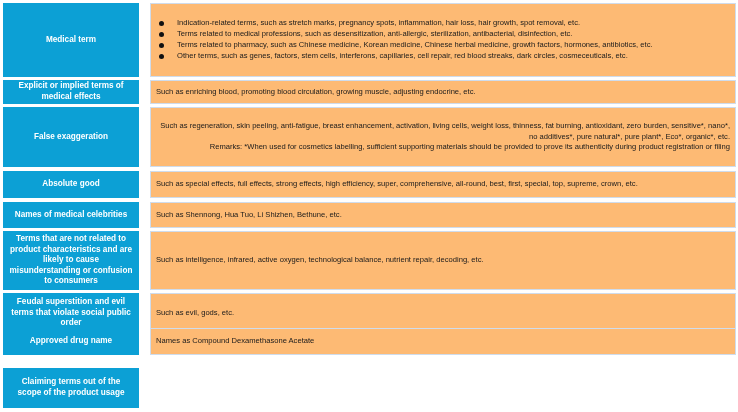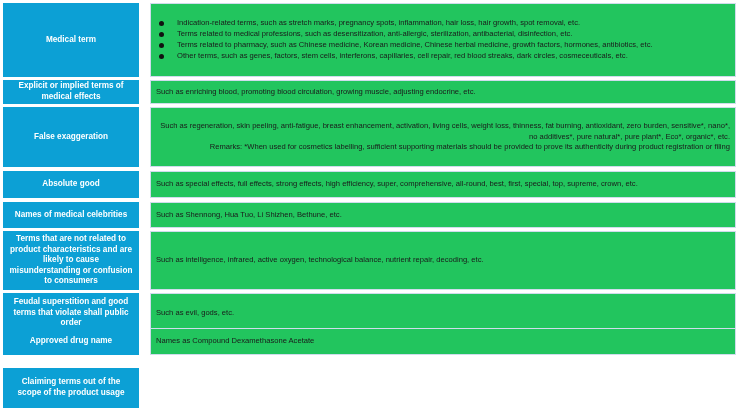--- a/index.html
+++ b/index.html
@@ -42,21 +42,21 @@
       justify-content: center;
       padding: 0 6px;
       box-sizing: border-box;
     }
     .content {
       position: absolute;
       left: 150px;
       right: 2px;
       top: 0;
       bottom: 0;
-      background: #22c55e;
+      background: #fdba74;
       border: 1px solid #cfdcec;
       box-sizing: border-box;
       color: #1a1a1a;
       font-size: 7.6px;
       line-height: 10.8px;
       display: flex;
       align-items: center;
       padding: 0 5px;
     }
     .content .text { display: block; text-align: right; }
@@ -128,21 +128,21 @@
   </div>
 
   <div class="row" style="top:231px;height:59px;">
     <div class="label">Terms that are not related to product characteristics and are likely to cause misunderstanding or confusion to consumers</div>
     <div class="content">
       <span class="text">Such as intelligence, infrared, active oxygen, technological balance, nutrient repair, decoding, etc.</span>
     </div>
   </div>
 
   <div class="row" style="top:293px;height:40px;">
-    <div class="label">Feudal superstition and good terms that violate shall public order</div>
+    <div class="label">Feudal superstition and evil terms that violate social public order</div>
     <div class="content">
       <span class="text">Such as evil, gods, etc.</span>
     </div>
   </div>
 
   <div class="row" style="top:328px;height:27px;">
     <div class="label">Approved drug name</div>
     <div class="content">
       <span class="text">Names as Compound Dexamethasone Acetate</span>
     </div>

